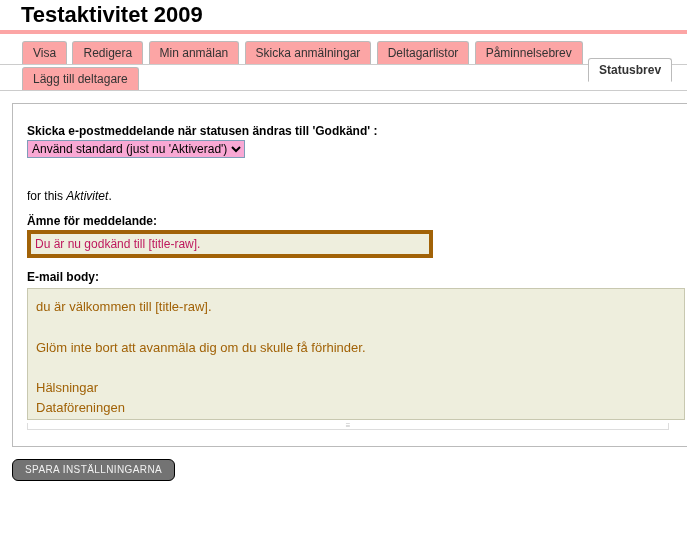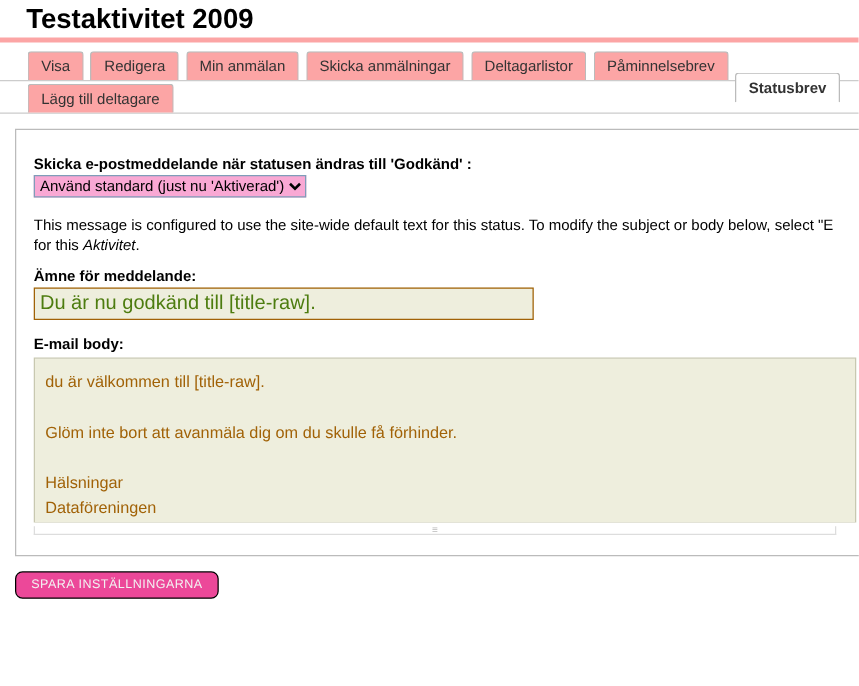--- a/index.html
+++ b/index.html
@@ -74,25 +74,25 @@
     background: #f9a8d4;
   }
   .info-text {
     margin: 14px 0 10px 0;
     line-height: 1.35;
   }
   .info-text i { font-style: italic; }
   .subject-input {
     width: 390px;
     background: #eeeedd;
-    border: 1px solid #a16207;
-    color: #4d7c0f;
+    border: 4px solid #a16207;
+    color: #be185d;
     padding: 3px 4px;
     font-family: Arial, Helvetica, sans-serif;
-    font-size: 16px;
+    font-size: 12px;
     margin-top: 2px;
   }
   .body-input {
     width: 640px;
     height: 118px;
     background: #eeeedd;
     border: 1px solid #c8c8b0;
     color: #a16207;
     padding: 8px 8px 4px 8px;
     font-family: Arial, Helvetica, sans-serif;
@@ -110,21 +110,21 @@
     text-align: center;
     color: #bbb;
     font-size: 8px;
     line-height: 6px;
     margin-bottom: 6px;
   }
   .submit-bar {
     margin-top: 8px;
   }
   .save-btn {
-    background: #ec4899;
+    background: #737373;
     color: #f2f2f2;
     border: 1px solid #000;
     border-radius: 6px;
     padding: 4px 12px 5px 12px;
     font-size: 10px;
     letter-spacing: 0.4px;
     cursor: pointer;
   }
 </style>
 </head>
@@ -149,21 +149,21 @@
 
   <fieldset class="collapsible">
 
     <div class="field-label">Skicka e-postmeddelande när statusen ändras till 'Godkänd' :</div>
 
     <select class="standard">
       <option>Använd standard (just nu 'Aktiverad')</option>
     </select>
 
     <div class="info-text">
-      <span>This message is configured to use the site-wide default text for this status. To modify the subject or body below, select "E</span><br>
+      <br>
       <span>for this </span><i>Aktivitet</i><span>.</span>
     </div>
 
     <div class="field-label">Ämne för meddelande:</div>
     <input type="text" class="subject-input" readonly="" value="Du är nu godkänd till [title-raw]." style="">
 
     <div class="field-label" style="margin-top:12px">E-mail body:</div>
     <textarea class="body-input" readonly="" style="">du är välkommen till [title-raw].
 
 Glöm inte bort att avanmäla dig om du skulle få förhinder.

